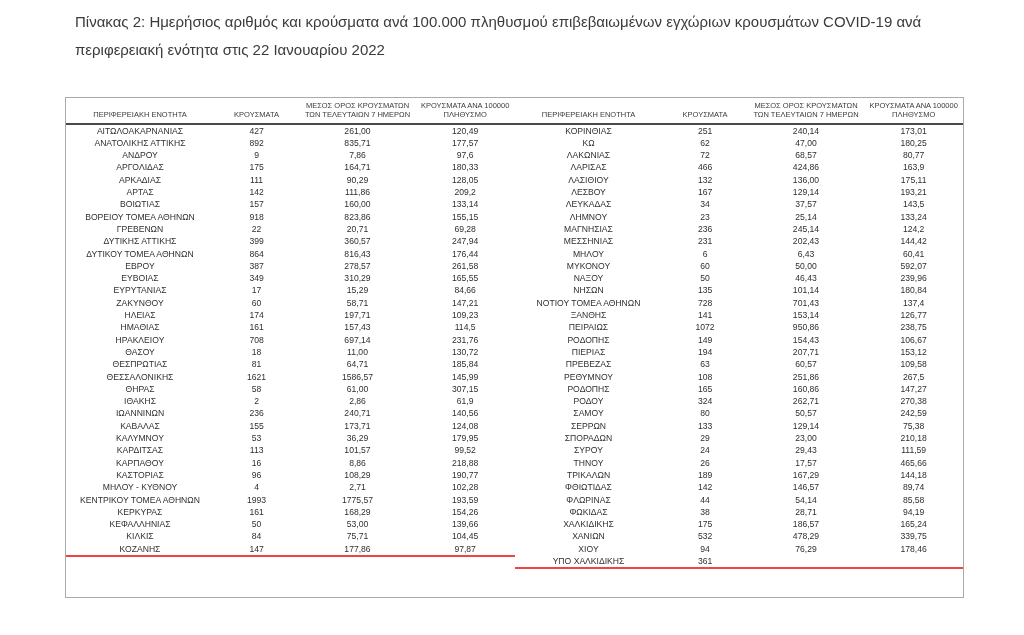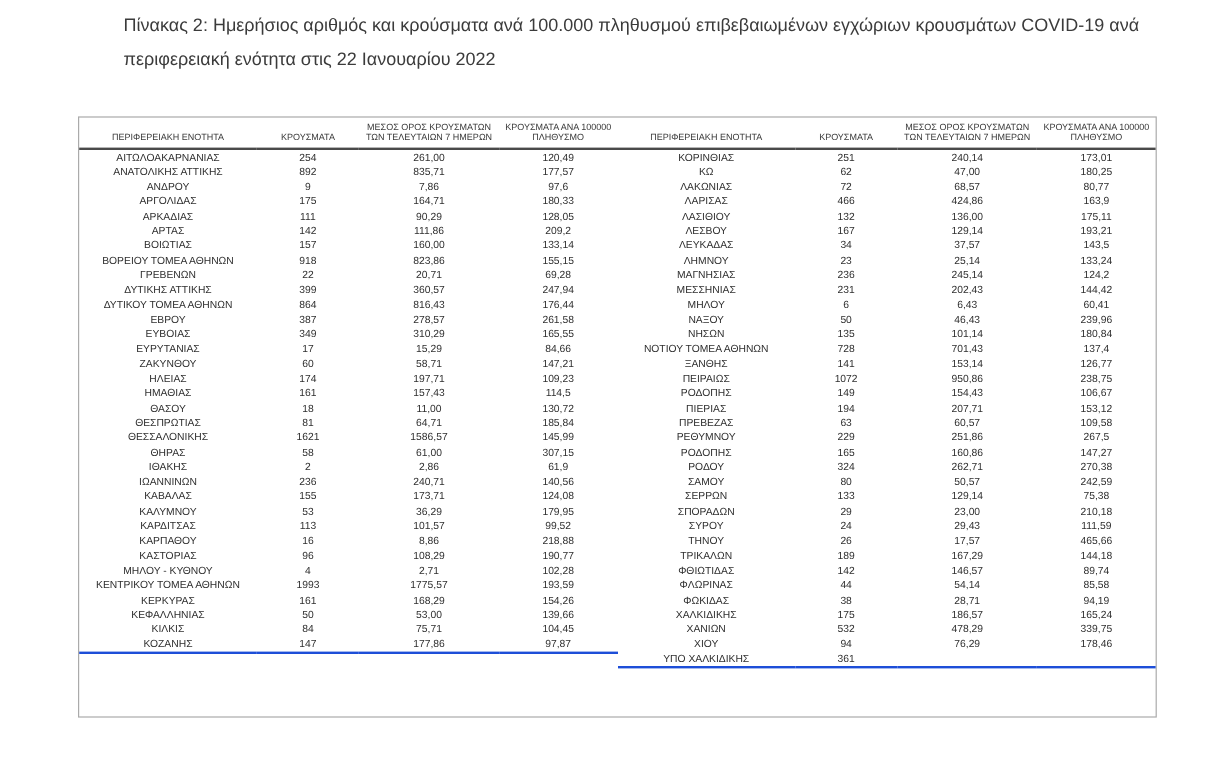--- a/index.html
+++ b/index.html
@@ -10,21 +10,20 @@
     position:relative;
     overflow:hidden;
   }
   .title {
     position:absolute;
     left:75px; top:8px;
     width:906px;
     font-size:15px;
     line-height:28px;
     color:#3b3b3b;
-    margin-left:28px;
   }
   .table-box {
     position:absolute;
     left:65px; top:97px;
     width:897px; height:499px;
     border:1px solid #aaaaaa;
     display:flex;
     align-items:flex-start;
     background:#ffffff;
   }
@@ -41,21 +40,21 @@
     font-size:7.5px;
     line-height:8.8px;
     font-weight:400;
     color:#3a3a3a;
     text-align:center;
     vertical-align:bottom;
     padding:4px 2px 3px 2px;
     border-bottom:2px solid #4a4a4a;
     margin-top:26px;
   }
-  tbody { border-bottom:2px solid #1d4ed8; }
+  tbody { border-bottom:2px solid #ef4444; }
   tbody td {
     font-size:8.6px;
     line-height:12.3px;
     height:12.3px;
     color:#2f2f2f;
     text-align:center;
     padding:0 1px;
     white-space:nowrap;
     overflow:hidden;
   }
@@ -80,21 +79,21 @@
         <tr>
           <th>ΠΕΡΙΦΕΡΕΙΑΚΗ ΕΝΟΤΗΤΑ</th>
           <th>ΚΡΟΥΣΜΑΤΑ</th>
           <th>ΜΕΣΟΣ ΟΡΟΣ ΚΡΟΥΣΜΑΤΩΝ ΤΩΝ ΤΕΛΕΥΤΑΙΩΝ 7 ΗΜΕΡΩΝ</th>
           <th>ΚΡΟΥΣΜΑΤΑ ΑΝΑ 100000 ΠΛΗΘΥΣΜΟ</th>
         </tr>
       </thead>
       <tbody>
           <tr>
             <td>ΑΙΤΩΛΟΑΚΑΡΝΑΝΙΑΣ</td>
-            <td>254</td>
+            <td>427</td>
             <td>261,00</td>
             <td>120,49</td>
           </tr>
           <tr>
             <td>ΑΝΑΤΟΛΙΚΗΣ ΑΤΤΙΚΗΣ</td>
             <td>892</td>
             <td>835,71</td>
             <td>177,57</td>
           </tr>
           <tr>
@@ -179,20 +178,26 @@
             <td>ΗΛΕΙΑΣ</td>
             <td>174</td>
             <td>197,71</td>
             <td>109,23</td>
           </tr>
           <tr>
             <td>ΗΜΑΘΙΑΣ</td>
             <td>161</td>
             <td>157,43</td>
             <td>114,5</td>
+          </tr>
+          <tr>
+            <td>ΗΡΑΚΛΕΙΟΥ</td>
+            <td>708</td>
+            <td>697,14</td>
+            <td>231,76</td>
           </tr>
           <tr>
             <td>ΘΑΣΟΥ</td>
             <td>18</td>
             <td>11,00</td>
             <td>130,72</td>
           </tr>
           <tr>
             <td>ΘΕΣΠΡΩΤΙΑΣ</td>
             <td>81</td>
@@ -368,20 +373,26 @@
             <td>202,43</td>
             <td>144,42</td>
           </tr>
           <tr>
             <td>ΜΗΛΟΥ</td>
             <td>6</td>
             <td>6,43</td>
             <td>60,41</td>
           </tr>
           <tr>
+            <td>ΜΥΚΟΝΟΥ</td>
+            <td>60</td>
+            <td>50,00</td>
+            <td>592,07</td>
+          </tr>
+          <tr>
             <td>ΝΑΞΟΥ</td>
             <td>50</td>
             <td>46,43</td>
             <td>239,96</td>
           </tr>
           <tr>
             <td>ΝΗΣΩΝ</td>
             <td>135</td>
             <td>101,14</td>
             <td>180,84</td>
@@ -417,21 +428,21 @@
             <td>153,12</td>
           </tr>
           <tr>
             <td>ΠΡΕΒΕΖΑΣ</td>
             <td>63</td>
             <td>60,57</td>
             <td>109,58</td>
           </tr>
           <tr>
             <td>ΡΕΘΥΜΝΟΥ</td>
-            <td>229</td>
+            <td>108</td>
             <td>251,86</td>
             <td>267,5</td>
           </tr>
           <tr>
             <td>ΡΟΔΟΠΗΣ</td>
             <td>165</td>
             <td>160,86</td>
             <td>147,27</td>
           </tr>
           <tr>

